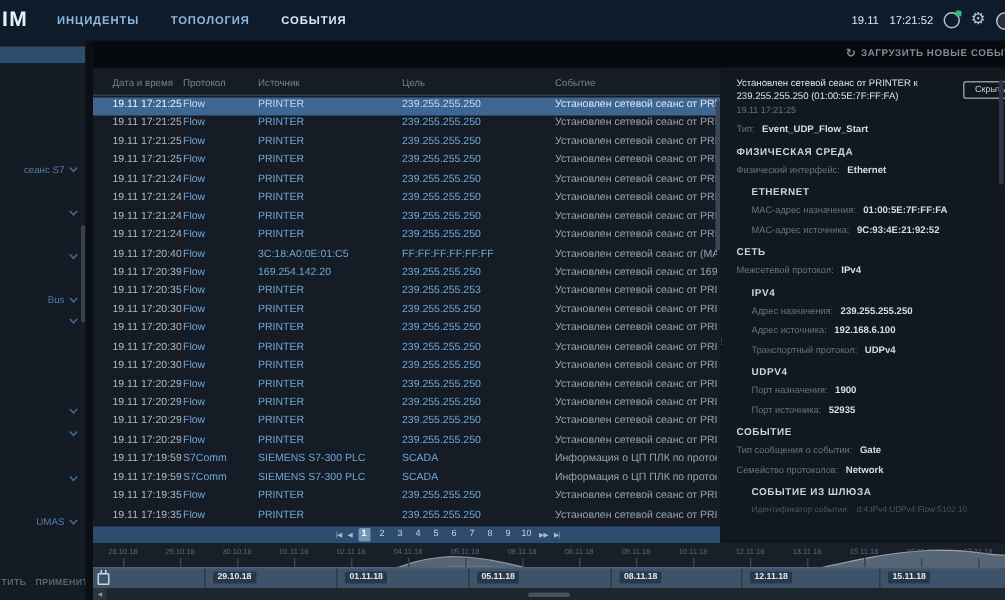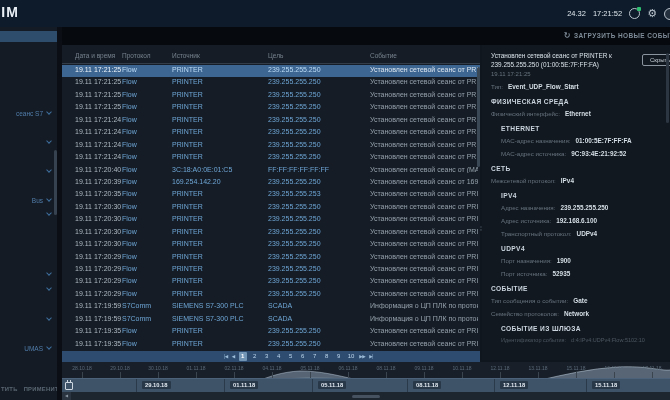--- a/index.html
+++ b/index.html
@@ -89,22 +89,27 @@
   .hs-arrow{position:absolute;left:0;top:0;width:9px;height:8px;background:#2a3441;color:#8b97a3;font-size:4px;line-height:8px;text-align:center;cursor:pointer;}
   .hs-thumb{position:absolute;left:290px;top:2.5px;width:28px;height:3px;background:#46525f;border-radius:2px;cursor:pointer;}
 </style>
 </head>
 <body>
 
 <div class="app">
 
   <header class="topnav">
     <div class="logo">SIM</div>
+    <nav class="tabs" id="tabs">
+        <div class="tab">ИНЦИДЕНТЫ</div>
+        <div class="tab">ТОПОЛОГИЯ</div>
+        <div class="tab active">СОБЫТИЯ</div>
+      </nav>
     <div class="nav-right">
-      <span class="nav-dt">24.32</span>
+      <span class="nav-dt">19.11</span>
       <span class="nav-dt">17:21:52</span>
       <span class="ic-clock"></span>
       <span class="ic-gear">⚙</span>
       <span class="ic-user"></span>
     </div>
   </header>
 
   <aside class="sidebar">
     <div class="side-sel"></div>
     <div id="side-items">

